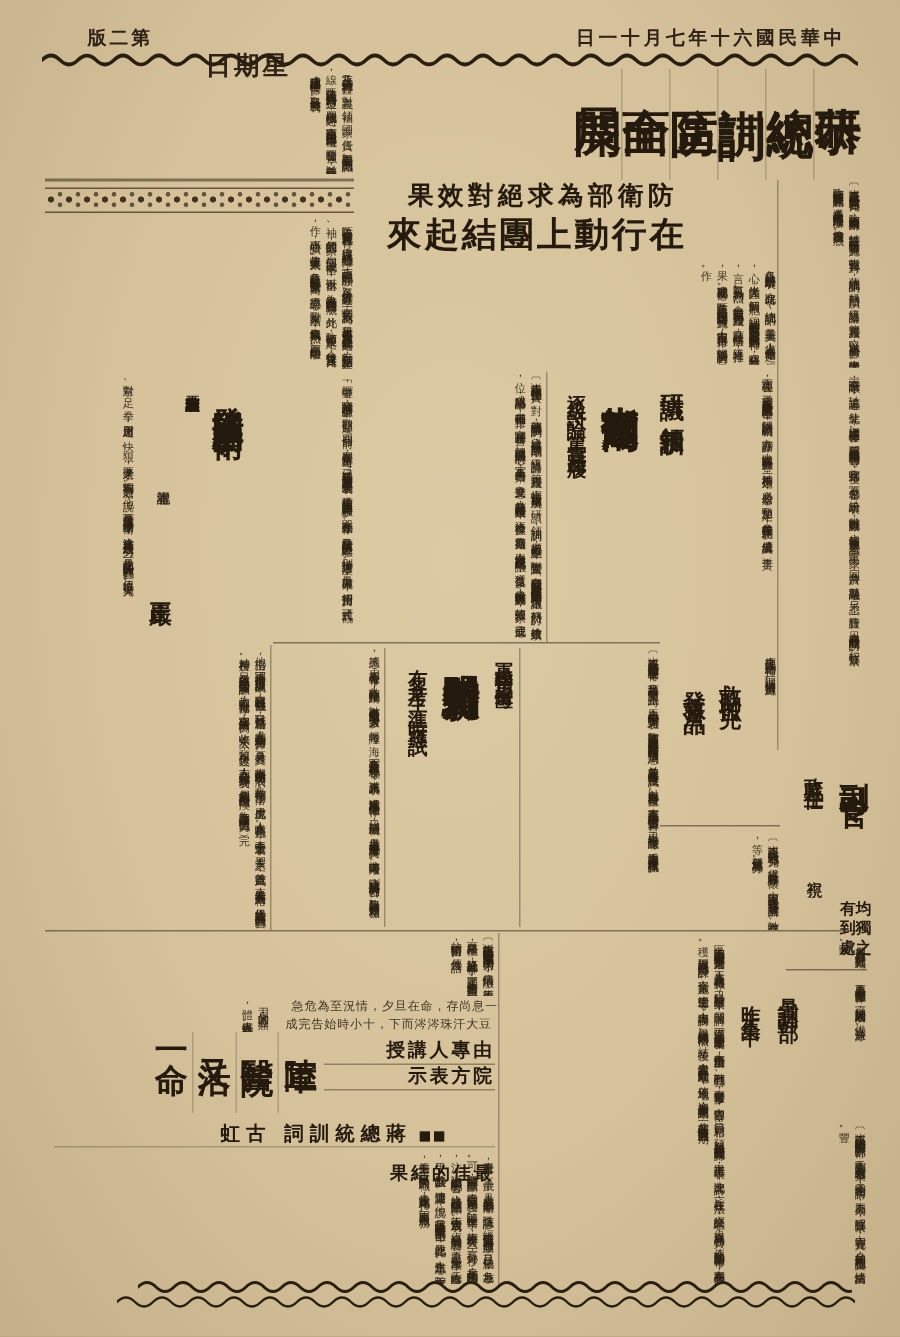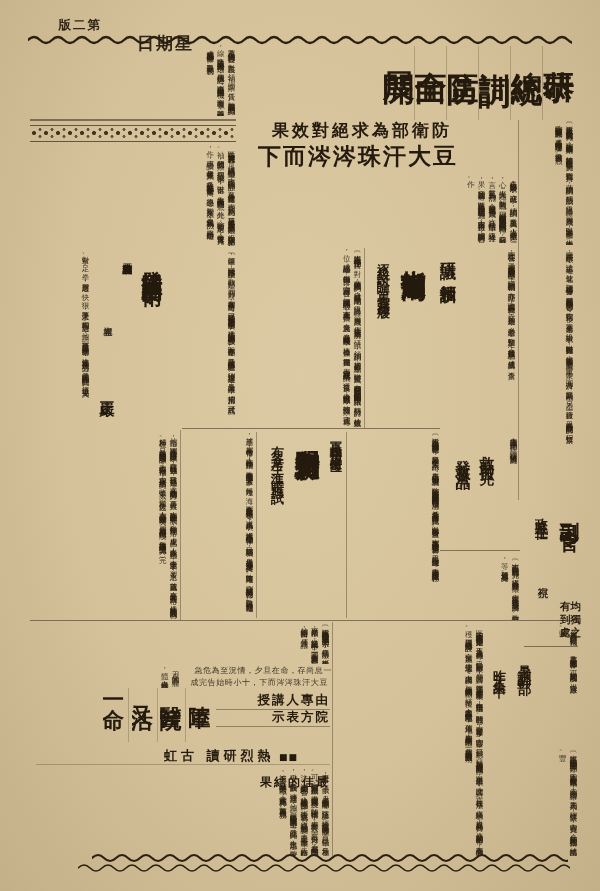--- a/index.html
+++ b/index.html
@@ -26,20 +26,21 @@
   .wrap2{direction:rtl;unicode-bidi:bidi-override;word-break:break-all;white-space:normal;line-height:1.25;}
   svg.wave{display:block;}
 </style>
 </head>
 <body>
 
 <div id="page">
 
   <div class="abs rtl" style="left:48px;top:17px;width:54px;font-size:12.5px;letter-spacing:2px;font-weight:bold;">第二版</div>
   <div class="abs rtl" style="left:132px;top:17px;width:62px;font-size:17px;letter-spacing:2px;font-weight:bold;margin-top:15px;">星期日</div>
+  <div class="abs rtl" style="left:362px;top:17px;width:202px;font-size:12.5px;letter-spacing:2.5px;font-weight:bold;">中華民國六十年七月十一日</div>
 
   <svg class="wave abs" width="544" height="10" viewBox="0 0 544 10" style="left:28px;top:35px;">
     <path stroke="#2a2012" stroke-width="2.4" fill="none" stroke-linecap="round" d="M0 5 q6 -6 12 0 q6 6 12 0 q6 -6 12 0 q6 6 12 0 q6 -6 12 0 q6 6 12 0 q6 -6 12 0 q6 6 12 0 q6 -6 12 0 q6 6 12 0 q6 -6 12 0 q6 6 12 0 q6 -6 12 0 q6 6 12 0 q6 -6 12 0 q6 6 12 0 q6 -6 12 0 q6 6 12 0 q6 -6 12 0 q6 6 12 0 q6 -6 12 0 q6 6 12 0 q6 -6 12 0 q6 6 12 0 q6 -6 12 0 q6 6 12 0 q6 -6 12 0 q6 6 12 0 q6 -6 12 0 q6 6 12 0 q6 -6 12 0 q6 6 12 0 q6 -6 12 0 q6 6 12 0 q6 -6 12 0 q6 6 12 0 q6 -6 12 0 q6 6 12 0 q6 -6 12 0 q6 6 12 0 q6 -6 12 0 q6 6 12 0 q6 -6 12 0 q6 6 12 0 q6 -6 12 0 q6 6 12 0"></path>
   </svg>
 
   <div class="abs colgroup" style="left:388px;top:46px;width:186px;height:74px;">
     <div>
         <span class="v hd" style="font-size:32px;line-height:31px;letter-spacing:3px;">恭研</span>
       </div>
     <div>
@@ -53,21 +54,21 @@
       </div>
     <div>
         <span class="v hd" style="font-size:32px;line-height:31px;letter-spacing:3px;">全面</span>
       </div>
     <div>
         <span class="v hd" style="font-size:32px;line-height:31px;letter-spacing:3px;">展開</span>
       </div>
   </div>
 
   <div class="abs rtl hd" style="left:242px;top:119px;width:210px;font-size:17px;letter-spacing:3px;">防衛部為求絕對效果</div>
-  <div class="abs rtl hd" style="left:234px;top:141px;width:224px;font-size:23px;letter-spacing:2px;">豆大汗珠涔涔而下</div>
+  <div class="abs rtl hd" style="left:234px;top:141px;width:224px;font-size:23px;letter-spacing:2px;">在行動上團結起來</div>
 
   <div class="abs v bt" style="left:520px;top:119px;width:54px;height:126px;">〔本報訊〕最具歷史意義的莒光日，防衛部為求絕對效果，特訂於今日在全防區一致實施，指戰官兵對 蔣總統訓詞，熱烈研讀，逐級討論，篤實踐履，以堅定必勝信念，光復大陸國土。防衛部並頒訂實施要點，通令各級部隊遵照辦理，務求貫徹到底。</div>
   <div class="abs v bt" style="left:238px;top:175px;width:280px;height:68px;">各級幹部紛紛表示，此次恭研 總統訓詞，意義重大，人人須從基本做起，個個要以必勝決心和信心，光復大陸，解救同胞。訓詞精神首在「我們國家的立場」與「我們國民的精神」，官兵分組討論，熱烈發言，氣氛至為熱烈。會中並就如何篤實踐履，訂定具體辦法，逐級推行，以期發揮最大效果，完成神聖使命。防區各單位今日均按規定時間實施，由主官親自主持，講解訓詞要旨，並檢討改進各項工作。</div>
   <div class="abs v bt" style="left:30px;top:44px;width:206px;height:72px;">及改善措施一網打盡，對主義、領袖、國家、責任、榮譽有更深刻的認識。我們在世界反共的最前線，匪偽政權正處於內外交迫、危機四伏之時，全體軍民自當把握時機，奮發圖強，以革命的精神，完成反攻復國的神聖使命，爭取最後勝利。</div>
 
   <div class="abs hr" style="left:30px;top:119px;width:206px;height:1.5px;"></div>
   <div class="abs ornament" style="left:30px;top:125px;width:206px;height:15px;"></div>
   <div class="abs v bt" style="left:30px;top:145px;width:206px;height:101px;">防區今日實施莒光日教育，課目經過精心編排，由政戰部統一訂頒，各單位依計畫進行。官兵們一致認為，莒光日教育使大家在思想上武裝起來，在行動上團結起來，人人有我們的領袖、我們的國家，個個能以一當十、以十當百，為光復大陸而奮鬥到底。此外，防衛部並規定，今後每逢莒光日，均停止一切例行工作，專心研讀，俾收最大效果。各級政戰幹部昨並集會研商，交換心得，策勵來茲，會場氣氛熱烈，歷兩小時始散。</div>
 
   <div class="abs vr" style="left:518px;top:120px;width:1px;height:380px;"></div>
@@ -140,21 +141,21 @@
     <div>
         <span class="v hd" style="font-size:22px;line-height:22px;letter-spacing:3px;">又活</span>
       </div>
     <div>
         <span class="v hd" style="font-size:22px;line-height:22px;letter-spacing:3px;">一命</span>
       </div>
   </div>
 
   <div class="abs rtl" style="left:98px;top:747px;width:200px;font-size:13px;font-weight:bold;color:#241a0e;">
     <span style="font-size:9px;letter-spacing:1px;">■■</span>
-    <span style="letter-spacing:4px;">熱烈研讀 古虹</span>
+    <span style="letter-spacing:4px;">蔣總統訓詞 古虹</span>
   </div>
   <div class="abs hr" style="left:36px;top:764px;width:294px;height:1px;opacity:.5;"></div>
 
   <div class="abs v bt" style="left:34px;top:768px;width:296px;height:88px;">患者王君，三十歲，上月底突感腹部劇痛，送院急診，經檢查發現腹內生有腫瘤，且已化膿，危在旦夕，非立即開刀不可。醫官們當機立斷，在徵得家屬同意後，隨即進行手術。手術歷時甚久，每一分每一秒，都是生死的關頭，醫官們全神貫注，護士小姐們細心配合，終於將腫瘤完全割除，手術宣告成功。經過旬日的調養，王君已完全康復，昨天出院時，拉著醫官的手，熱淚盈眶，連聲道謝。他說：是陸軍醫院給了我第二次生命，此恩此德，永生難忘。院方表示，救死扶傷，是軍醫的天職，今後當本此精神，為軍民同胞服務。</div>
 
   <svg class="wave abs" width="476" height="10" viewBox="0 0 476 10" style="left:92px;top:853px;">
     <path stroke="#2a2012" stroke-width="2" fill="none" stroke-linecap="round" d="M0 5 q6 -6 12 0 q6 6 12 0 q6 -6 12 0 q6 6 12 0 q6 -6 12 0 q6 6 12 0 q6 -6 12 0 q6 6 12 0 q6 -6 12 0 q6 6 12 0 q6 -6 12 0 q6 6 12 0 q6 -6 12 0 q6 6 12 0 q6 -6 12 0 q6 6 12 0 q6 -6 12 0 q6 6 12 0 q6 -6 12 0 q6 6 12 0 q6 -6 12 0 q6 6 12 0 q6 -6 12 0 q6 6 12 0 q6 -6 12 0 q6 6 12 0 q6 -6 12 0 q6 6 12 0 q6 -6 12 0 q6 6 12 0 q6 -6 12 0 q6 6 12 0 q6 -6 12 0 q6 6 12 0 q6 -6 12 0 q6 6 12 0 q6 -6 12 0 q6 6 12 0 q6 -6 12 0 q6 6 12 0"></path>
   </svg>
   <svg class="wave abs" width="492" height="10" viewBox="0 0 492 10" style="left:78px;top:863px;">
     <path stroke="#2a2012" stroke-width="1.6" fill="none" stroke-linecap="round" d="M0 5 q6 -6 12 0 q6 6 12 0 q6 -6 12 0 q6 6 12 0 q6 -6 12 0 q6 6 12 0 q6 -6 12 0 q6 6 12 0 q6 -6 12 0 q6 6 12 0 q6 -6 12 0 q6 6 12 0 q6 -6 12 0 q6 6 12 0 q6 -6 12 0 q6 6 12 0 q6 -6 12 0 q6 6 12 0 q6 -6 12 0 q6 6 12 0 q6 -6 12 0 q6 6 12 0 q6 -6 12 0 q6 6 12 0 q6 -6 12 0 q6 6 12 0 q6 -6 12 0 q6 6 12 0 q6 -6 12 0 q6 6 12 0 q6 -6 12 0 q6 6 12 0 q6 -6 12 0 q6 6 12 0 q6 -6 12 0 q6 6 12 0 q6 -6 12 0 q6 6 12 0 q6 -6 12 0 q6 6 12 0 q6 -6 12 0"></path>

